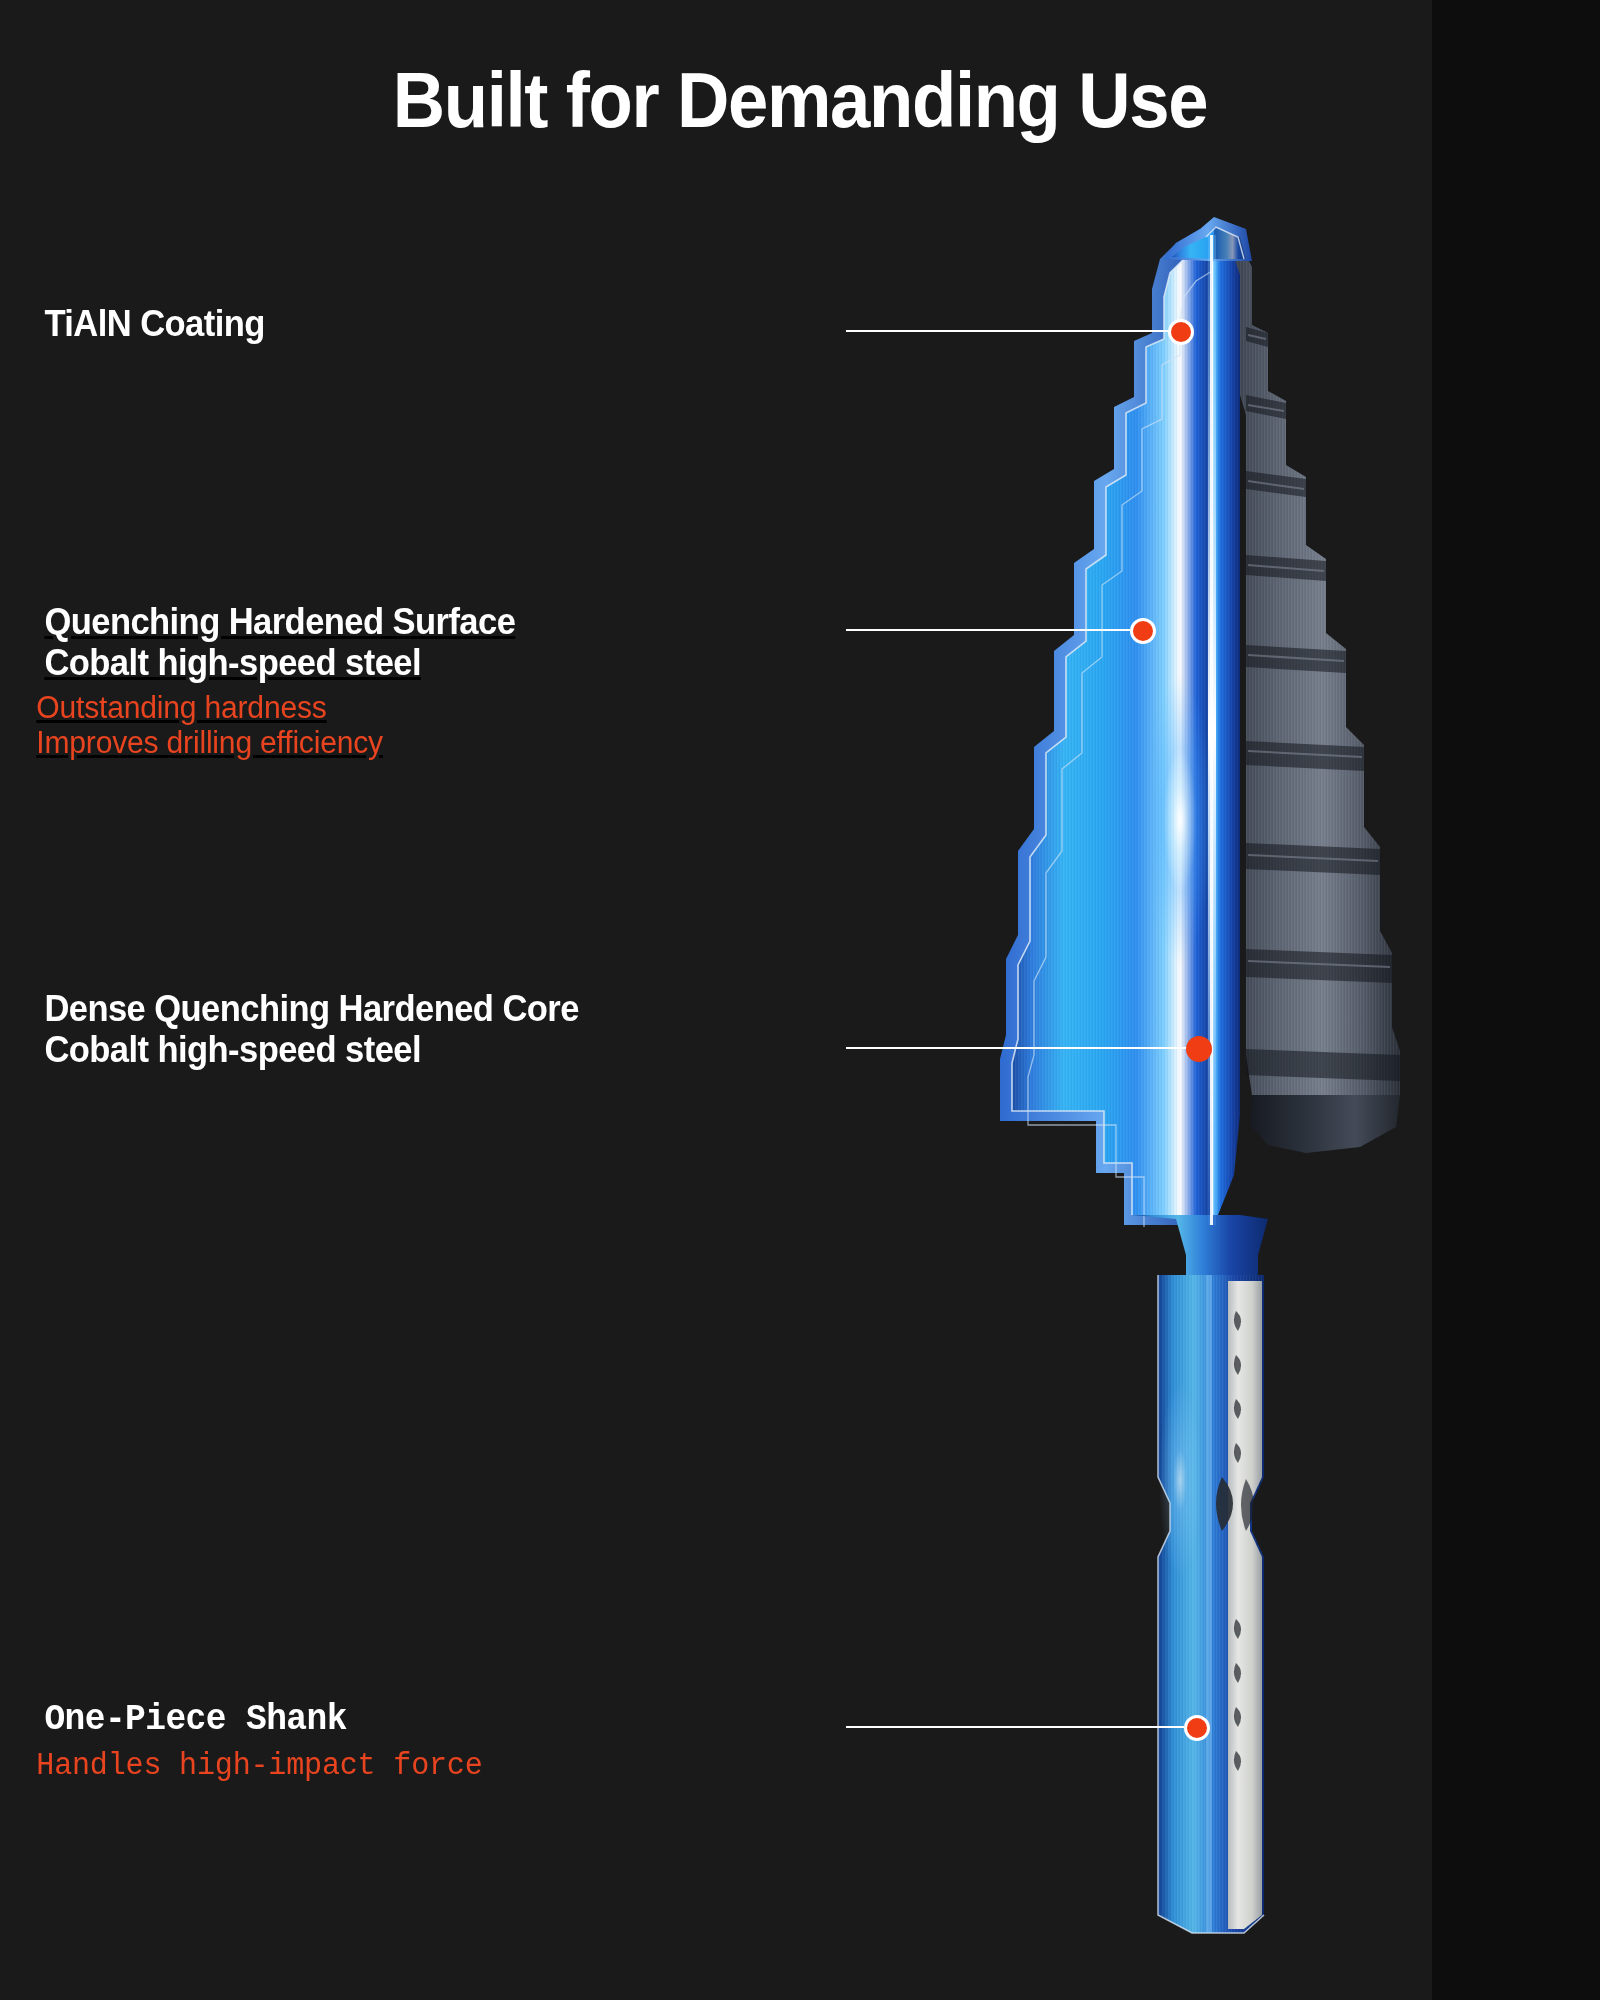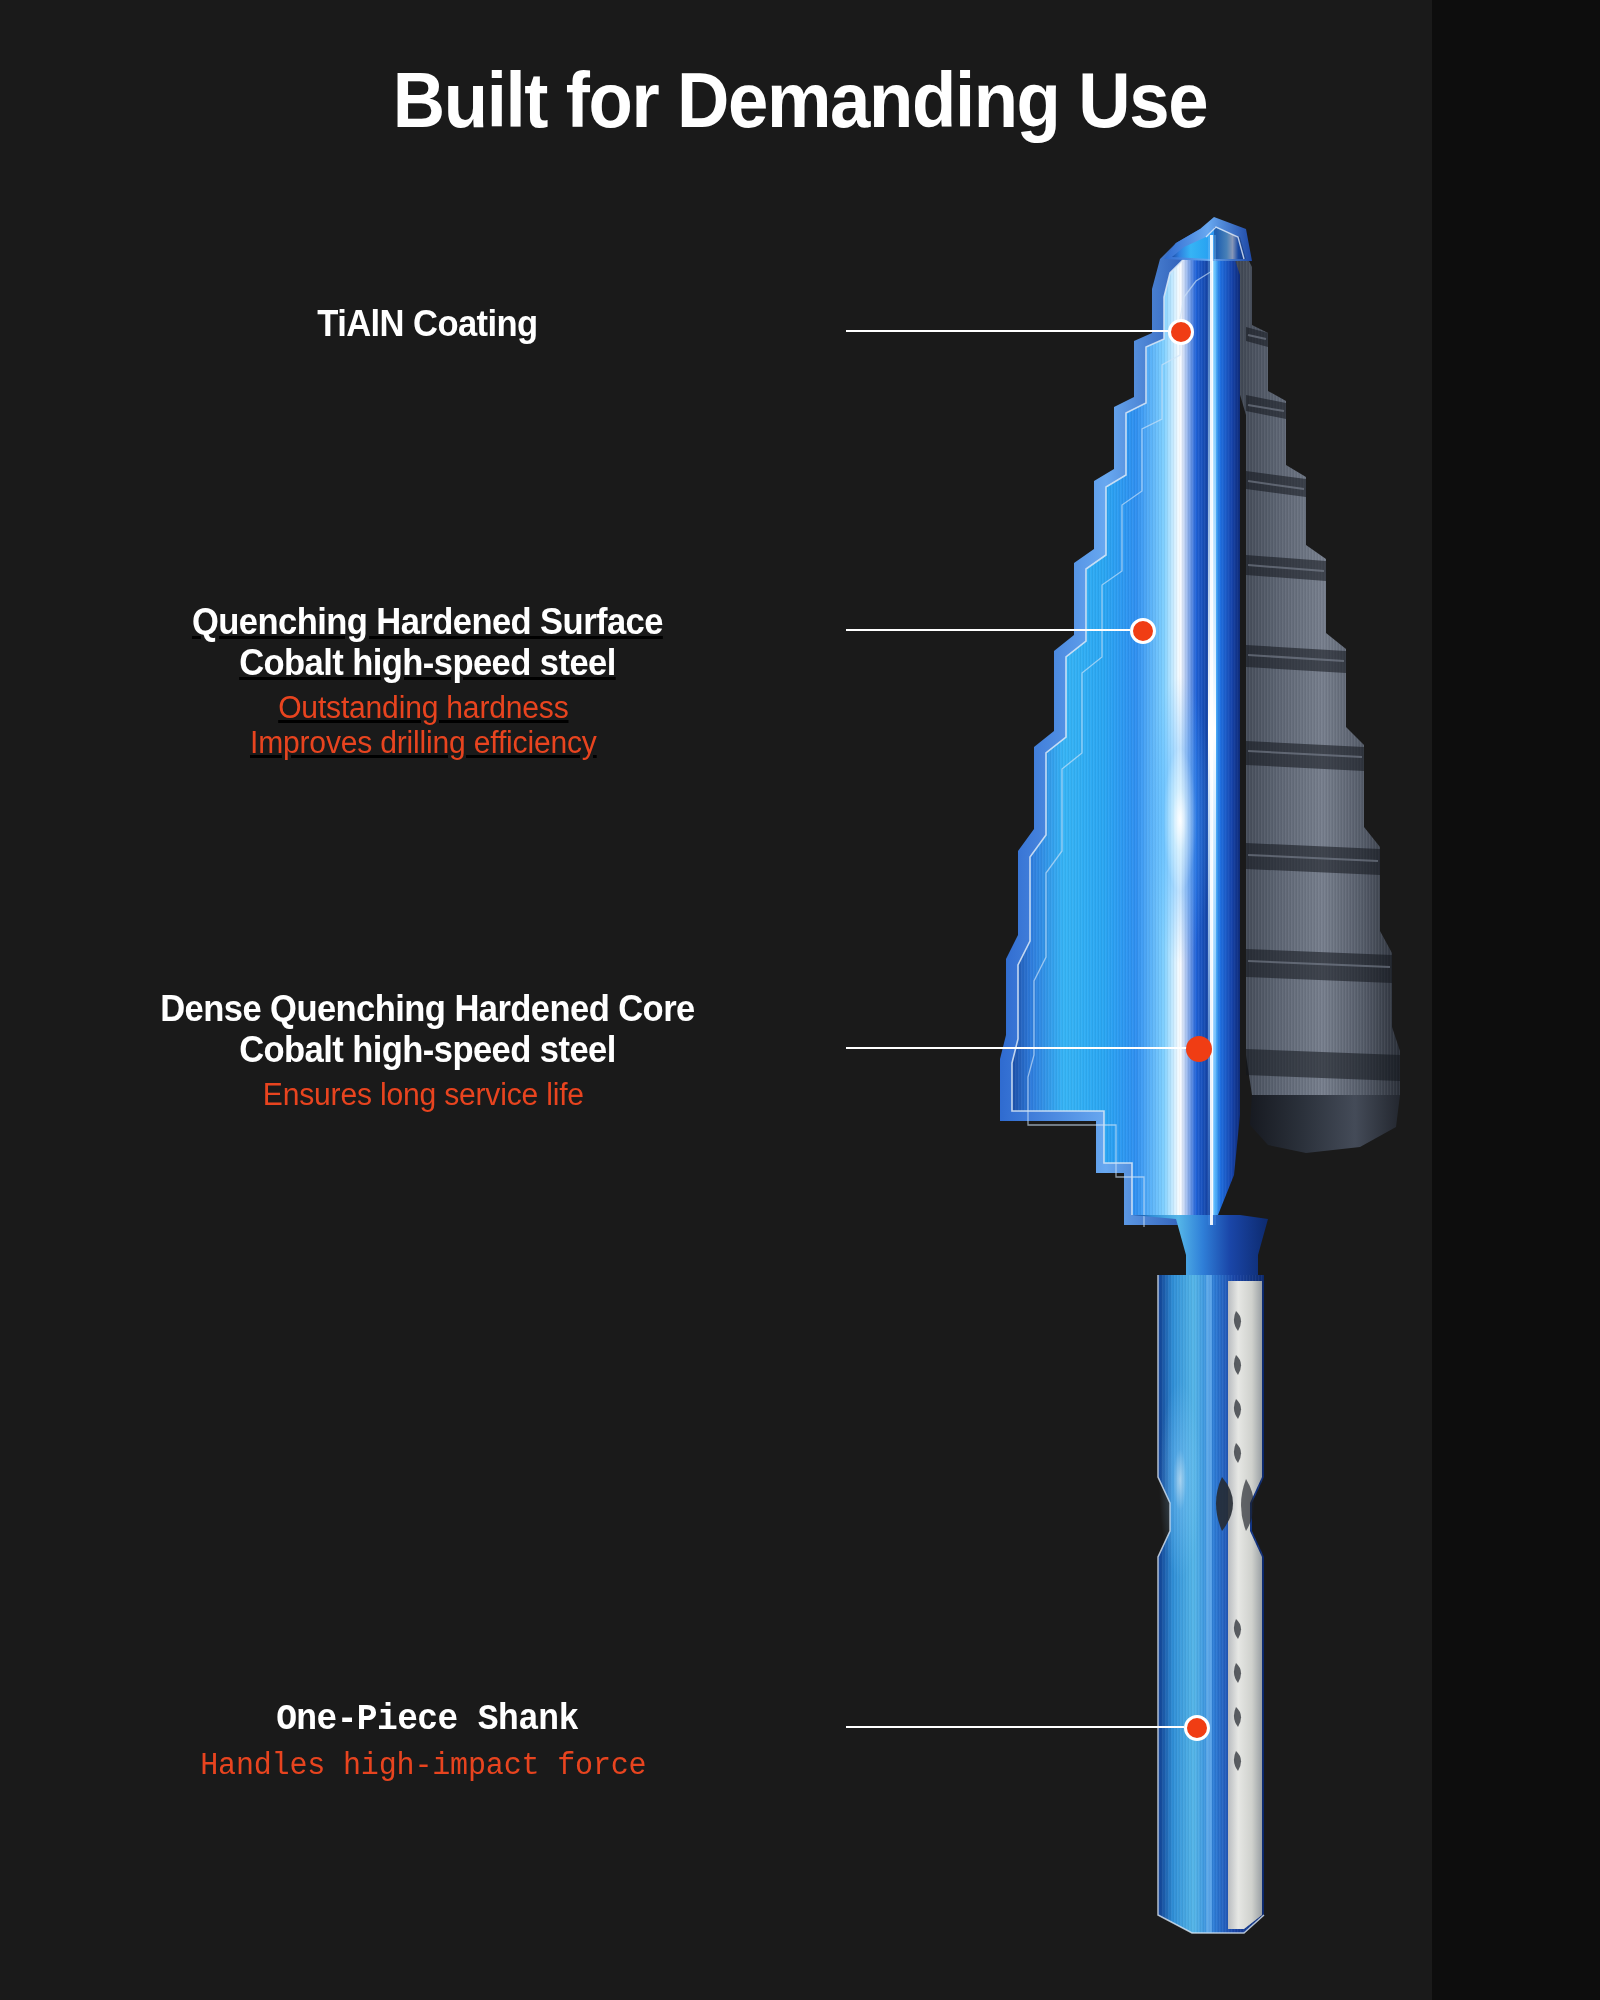--- a/index.html
+++ b/index.html
@@ -25,21 +25,21 @@
     font-size:78px;
     font-weight:bold;
     letter-spacing:-1.5px;
     line-height:1.08;
     transform:scaleX(0.93);
     transform-origin:50% 50%;
     white-space:nowrap;
   }
 
   
-  .callout { position:absolute; text-align:center; white-space:nowrap; }
+  .callout { position:absolute; text-align:left; white-space:nowrap;padding-left:12px; }
   .co-title {
     color:#ffffff;
     font-weight:bold;
     font-size:36px;
     line-height:1.13;
     letter-spacing:-0.6px;
     transform:scaleX(0.96);
     transform-origin:100% 50%;
   }
   .co-sub {
@@ -350,23 +350,20 @@
       <div class="co-sub">Outstanding hardness</div>
       <div class="co-sub">Improves drilling efficiency</div>
     </div>
   </div>
   <div class="leader" style="top:629px; left:846px; width:284px;"></div>
   <div class="marker" style="top:618px; left:1130px;"></div>
 
   <div class="callout" style="top:989px; left:0; width:822px;">
     <div class="co-title">Dense Quenching Hardened Core</div>
     <div class="co-title">Cobalt high-speed steel</div>
-    <div class="co-subwrap">
-      <div class="co-sub">Ensures long service life</div>
-    </div>
   </div>
   <div class="leader" style="top:1047px; left:846px; width:344px;"></div>
   <div class="marker bare" style="top:1036px; left:1186px;"></div>
 
   <div class="callout" style="top:1700px; left:0; width:822px;font-family:Liberation Mono, monospace;">
     <div class="co-title">One-Piece Shank</div>
     <div class="co-subwrap">
       <div class="co-sub">Handles high-impact force</div>
     </div>
   </div>

